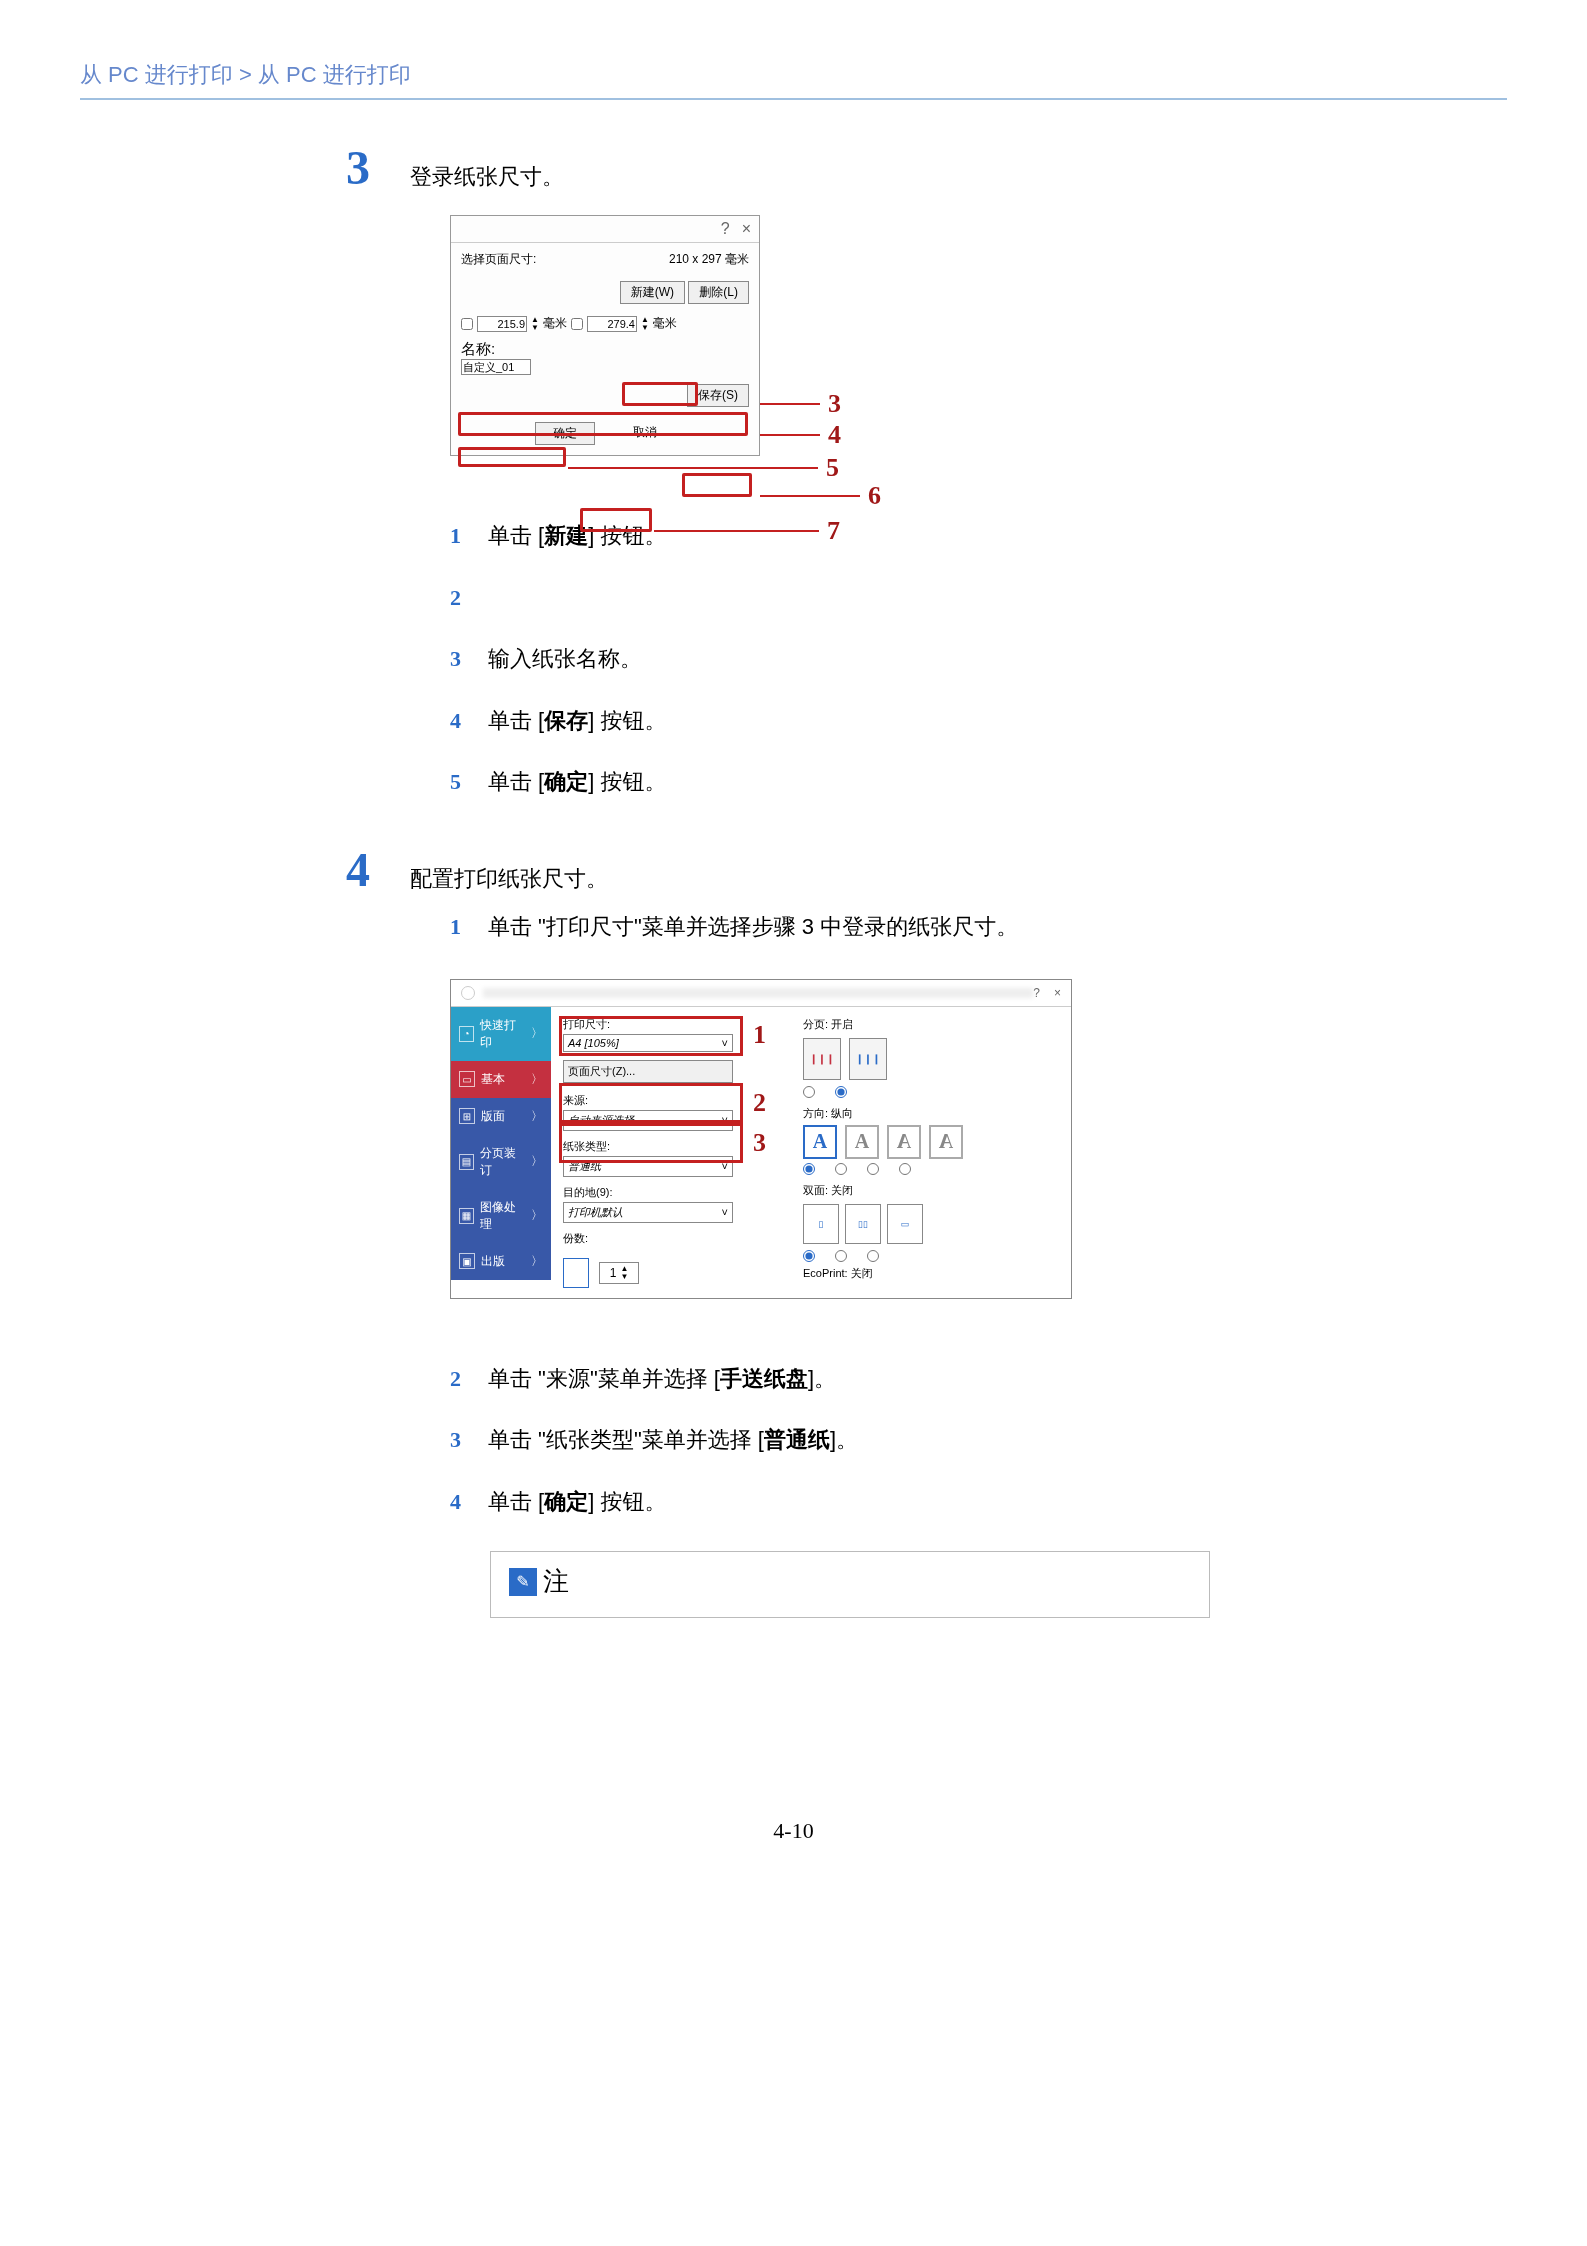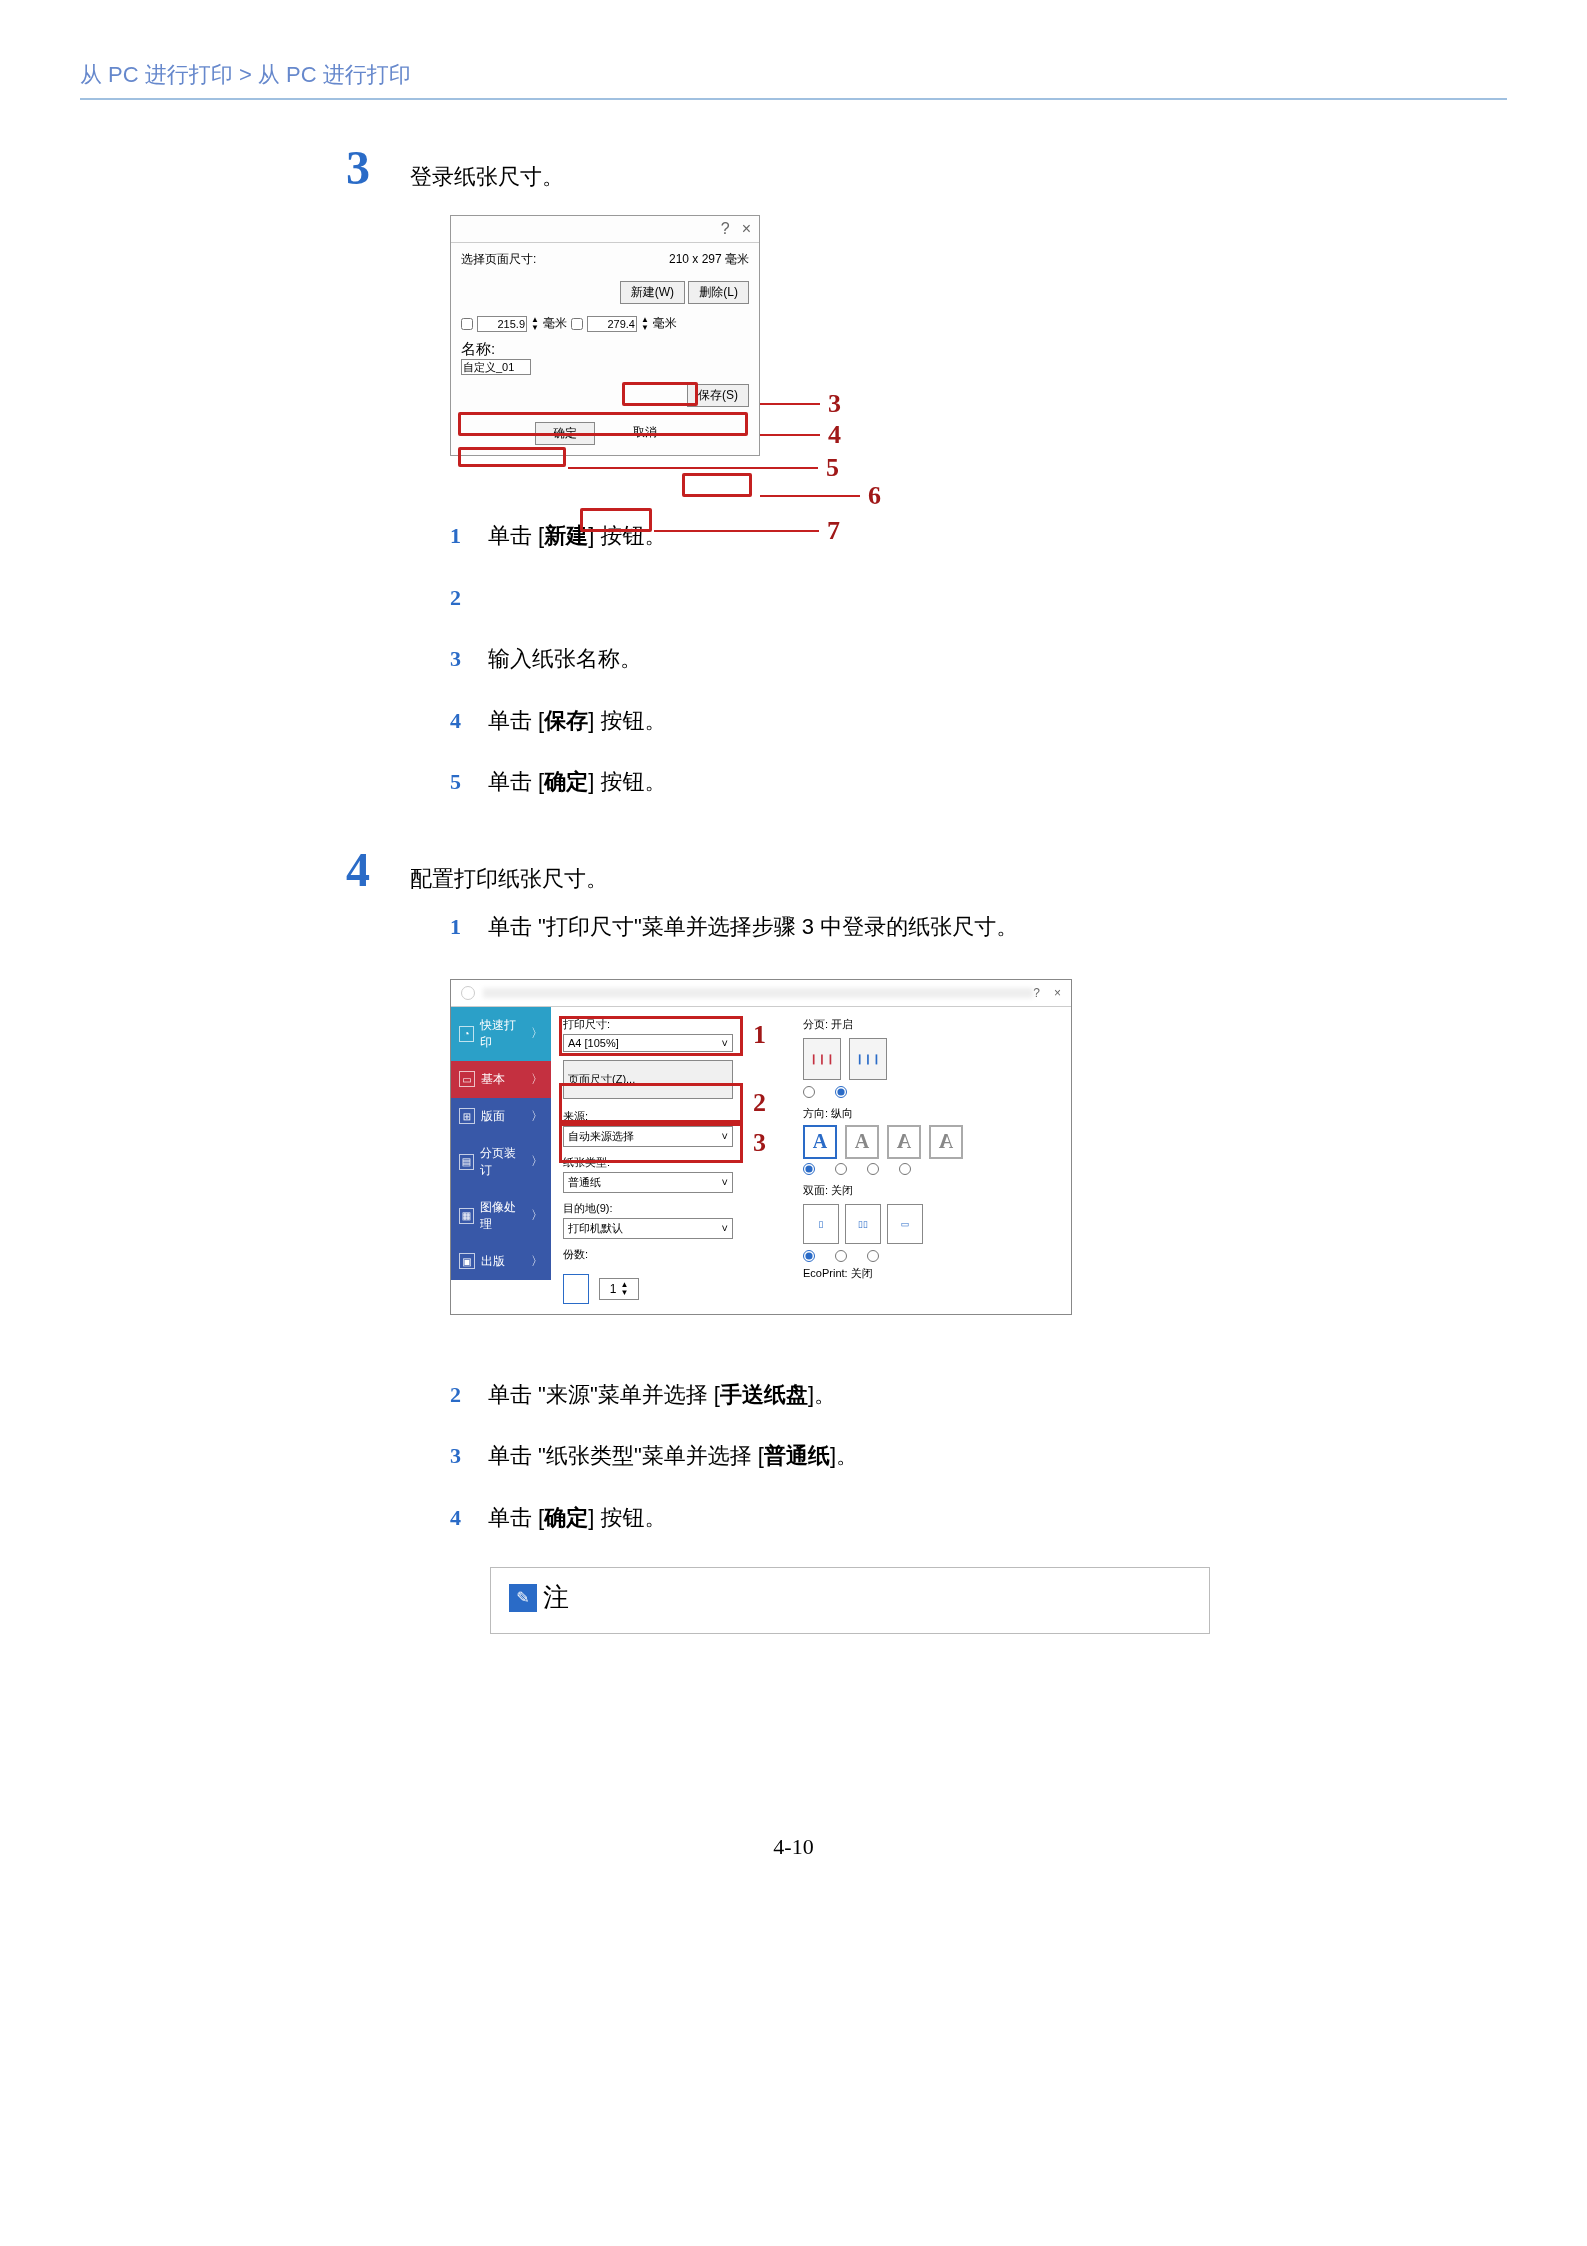--- a/index.html
+++ b/index.html
@@ -59,22 +59,22 @@
   .si-quick { background: #2ba0c8; }
   .si-basic { background: #c43040; }
   .si-layout { background: #3858a8; }
   .si-finish { background: #3858a8; }
   .si-image { background: #3858a8; }
   .si-publish { background: #3858a8; }
   .main-panel { flex:1; padding: 10px 12px; display:flex; gap:30px; }
   .col-left { width: 210px; }
   .col-right { flex:1; }
   .panel-label { font-size: 11px; }
-  .panel-select { width: 170px; border:1px solid #888; background:#fff; padding:2px 4px; font-size:11px; display:flex; justify-content:space-between; align-items:center; margin: 2px 0 8px; }
-  .panel-btn { width:170px; border:1px solid #888; background:#f0f0f0; padding:11px 4px; font-size:11px; margin: 2px 0 10px; display:block; text-align:left; }
+  .panel-select { width: 170px; border:1px solid #888; background:#fff; padding:2px 4px; font-size:11px; display:flex; justify-content:space-between; align-items:center; margin: 2px 0 8px; font-style: italic; }
+  .panel-btn { width:170px; border:1px solid #888; background:#f0f0f0; padding:3px 4px; font-size:11px; margin: 2px 0 10px; display:block; text-align:left; }
   .radio-row { display:flex; gap:20px; margin: 4px 0; }
   .radio { display:inline-flex; align-items:center; gap:4px; font-size:11px; }
   .radio input { width:12px; height:12px; accent-color:#2a6bc7; }
   .orient-box { display:flex; gap:8px; margin: 4px 0; }
   .orient-item { border:2px solid #2a6bc7; width:34px; height:34px; display:flex; align-items:center; justify-content:center; font-size:20px; font-weight:bold; font-family:"Times New Roman",serif; color:#2a6bc7; }
   .orient-item.off { border-color: #aaa; color:#888; }
   .staple-icons { display:flex; gap:8px; margin: 6px 0; }
   .staple-icon { width:38px; height:42px; border:1px solid #888; background:#f4f4f4; display:flex; align-items:center; justify-content:center; font-size:10px; color:#2a6bc7; }
   .duplex-icons { display:flex; gap:6px; margin: 6px 0; }
   .dup-icon { width:36px; height:40px; border:1px solid #888; background:#fff; display:flex; flex-direction:column; align-items:center; justify-content:center; font-size:9px; color:#2a6bc7; }

